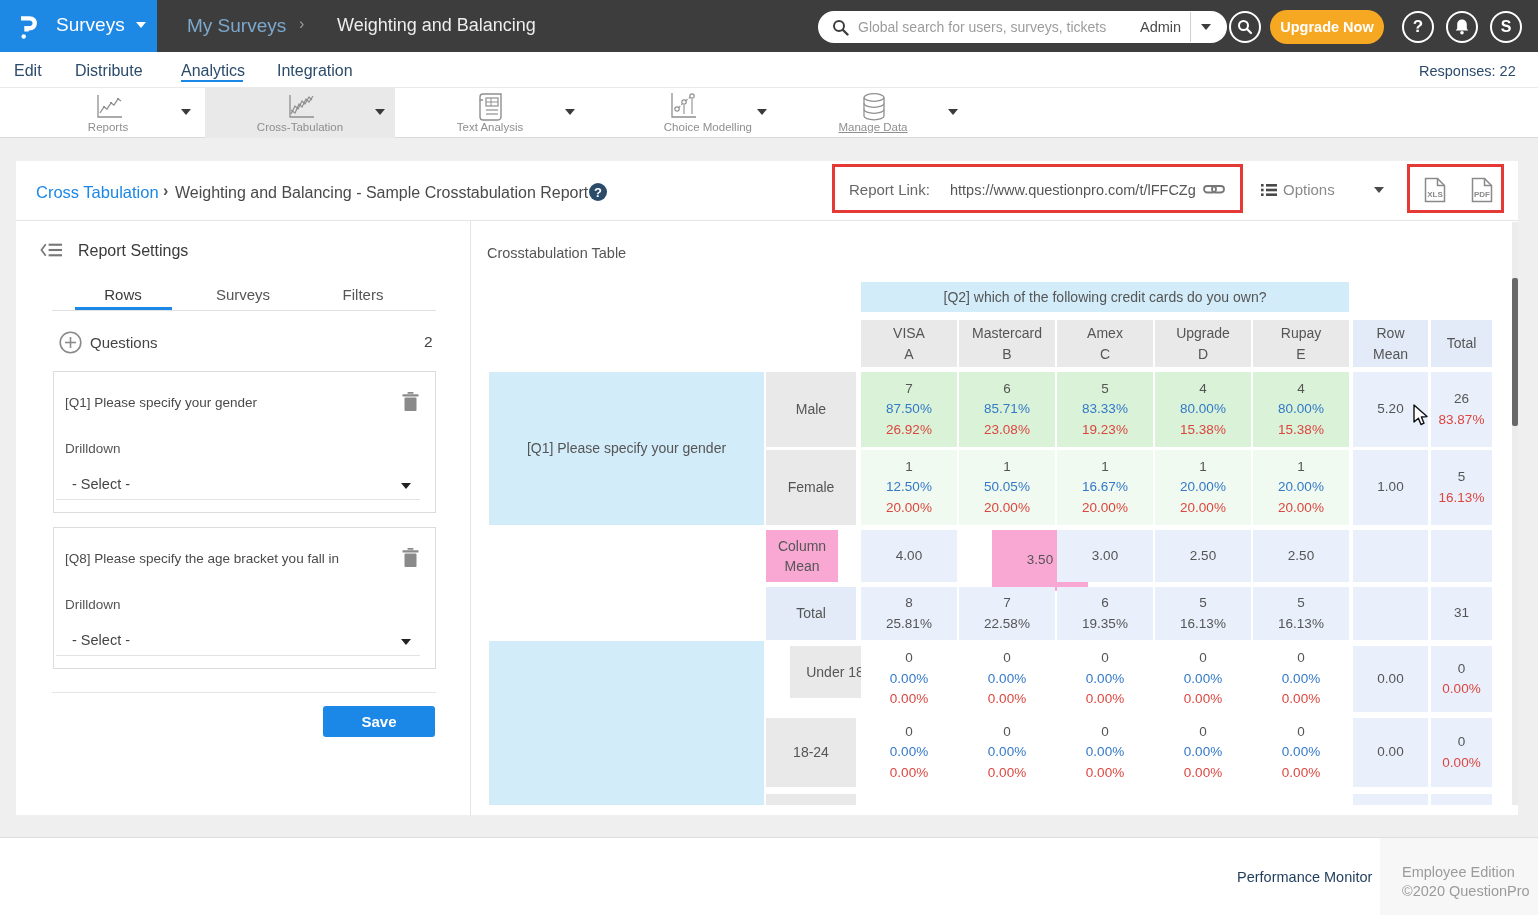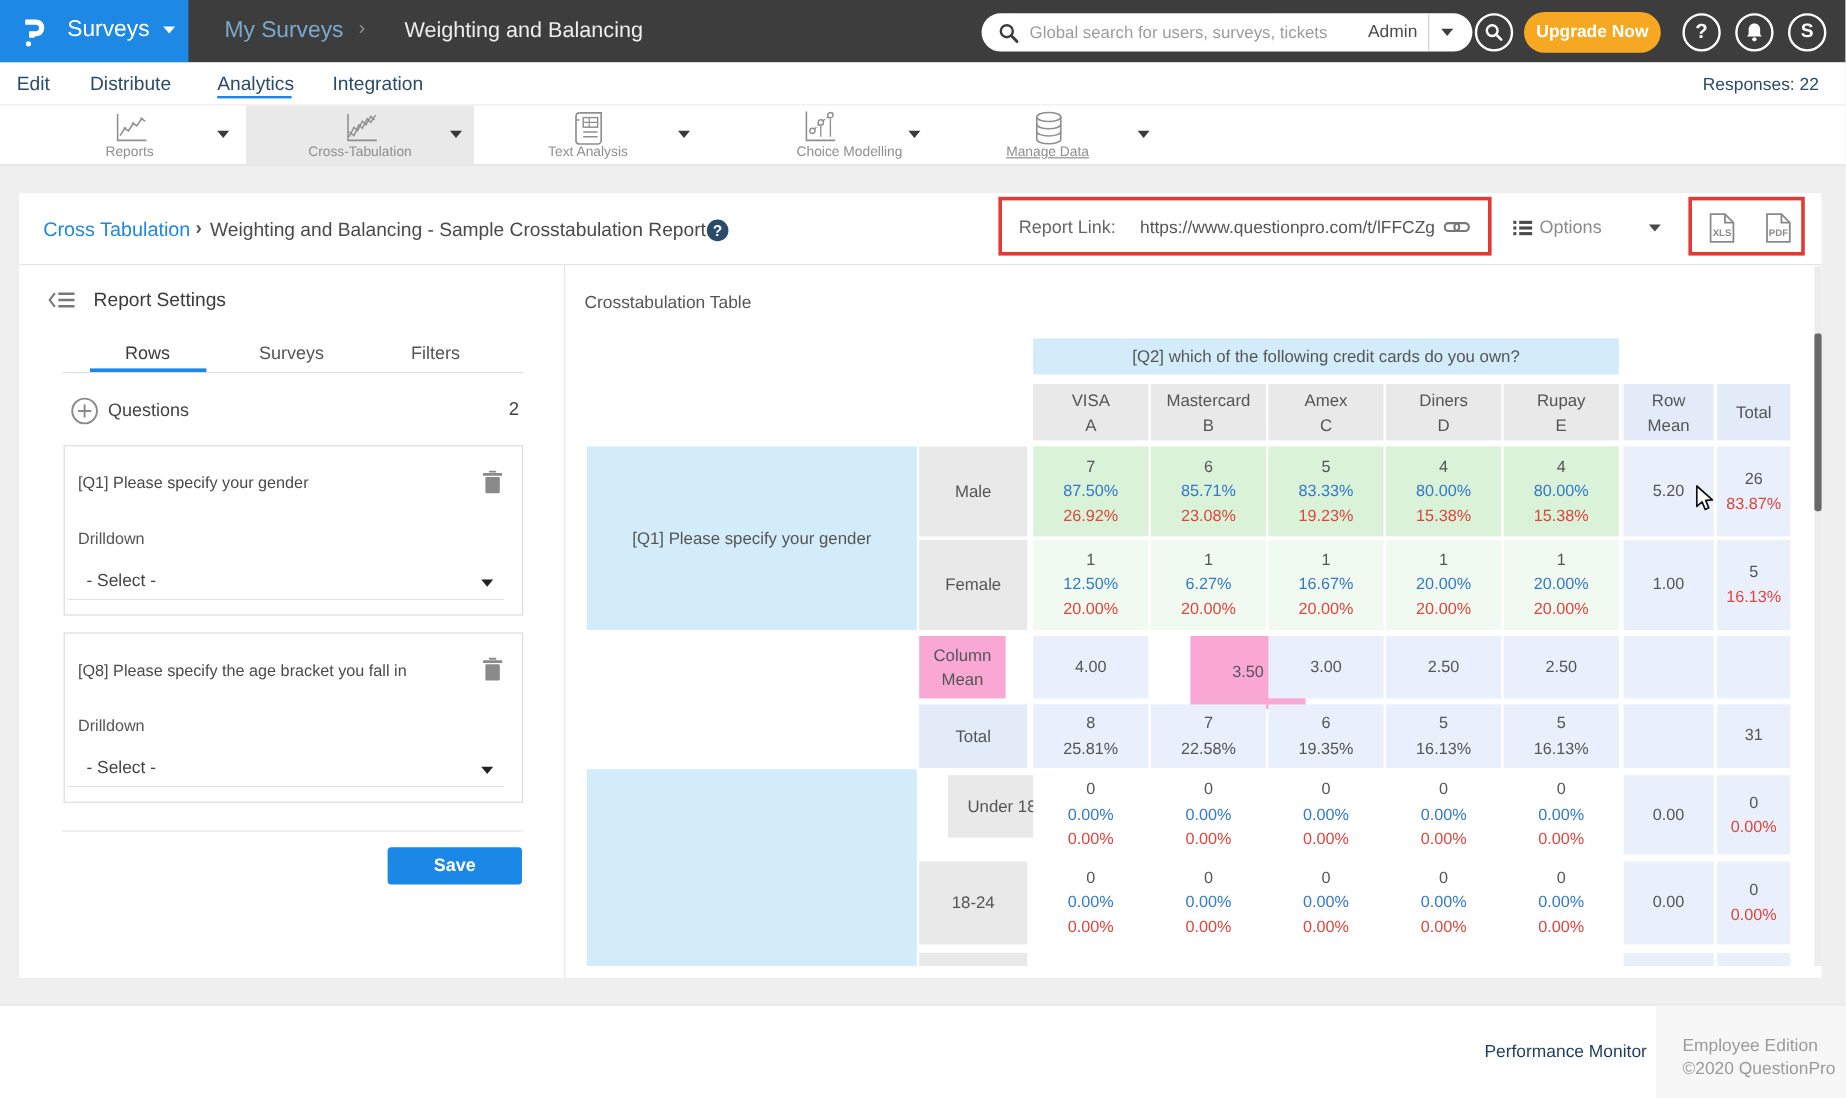--- a/index.html
+++ b/index.html
@@ -191,21 +191,21 @@
   </div>
 <div class="tc" style="left:959px;top:320px;width:96px;height:47px;background:#e9e9e9;font-size:14px;">
     <div>Mastercard</div>
     <div>B</div>
   </div>
 <div class="tc" style="left:1057px;top:320px;width:96px;height:47px;background:#e9e9e9;font-size:14px;">
     <div>Amex</div>
     <div>C</div>
   </div>
 <div class="tc" style="left:1155px;top:320px;width:96px;height:47px;background:#e9e9e9;font-size:14px;">
-    <div>Diners</div>
+    <div>Upgrade</div>
     <div>D</div>
   </div>
 <div class="tc" style="left:1253px;top:320px;width:96px;height:47px;background:#e9e9e9;font-size:14px;">
     <div>Rupay</div>
     <div>E</div>
   </div>
 <div class="tc" style="left:1353px;top:320px;width:75px;height:47px;background:#e3ebf8;font-size:14px;">
     <div>Row</div>
     <div>Mean</div>
   </div>
@@ -243,21 +243,21 @@
     <div class="pr">83.87%</div>
   </div>
 <div class="tc" style="left:766px;top:450px;width:90px;height:75px;background:#e9e9e9;font-size:14px;">Female</div>
 <div class="tc" style="left:861px;top:450px;width:96px;height:75px;background:#f1faf0;font-size:13.5px;">
     <div class="num">1</div>
     <div class="pb">12.50%</div>
     <div class="pr">20.00%</div>
   </div>
 <div class="tc" style="left:959px;top:450px;width:96px;height:75px;background:#f1faf0;font-size:13.5px;">
     <div class="num">1</div>
-    <div class="pb">6.27%</div>
+    <div class="pb">50.05%</div>
     <div class="pr">20.00%</div>
   </div>
 <div class="tc" style="left:1057px;top:450px;width:96px;height:75px;background:#f1faf0;font-size:13.5px;">
     <div class="num">1</div>
     <div class="pb">16.67%</div>
     <div class="pr">20.00%</div>
   </div>
 <div class="tc" style="left:1155px;top:450px;width:96px;height:75px;background:#f1faf0;font-size:13.5px;">
     <div class="num">1</div>
     <div class="pb">20.00%</div>

